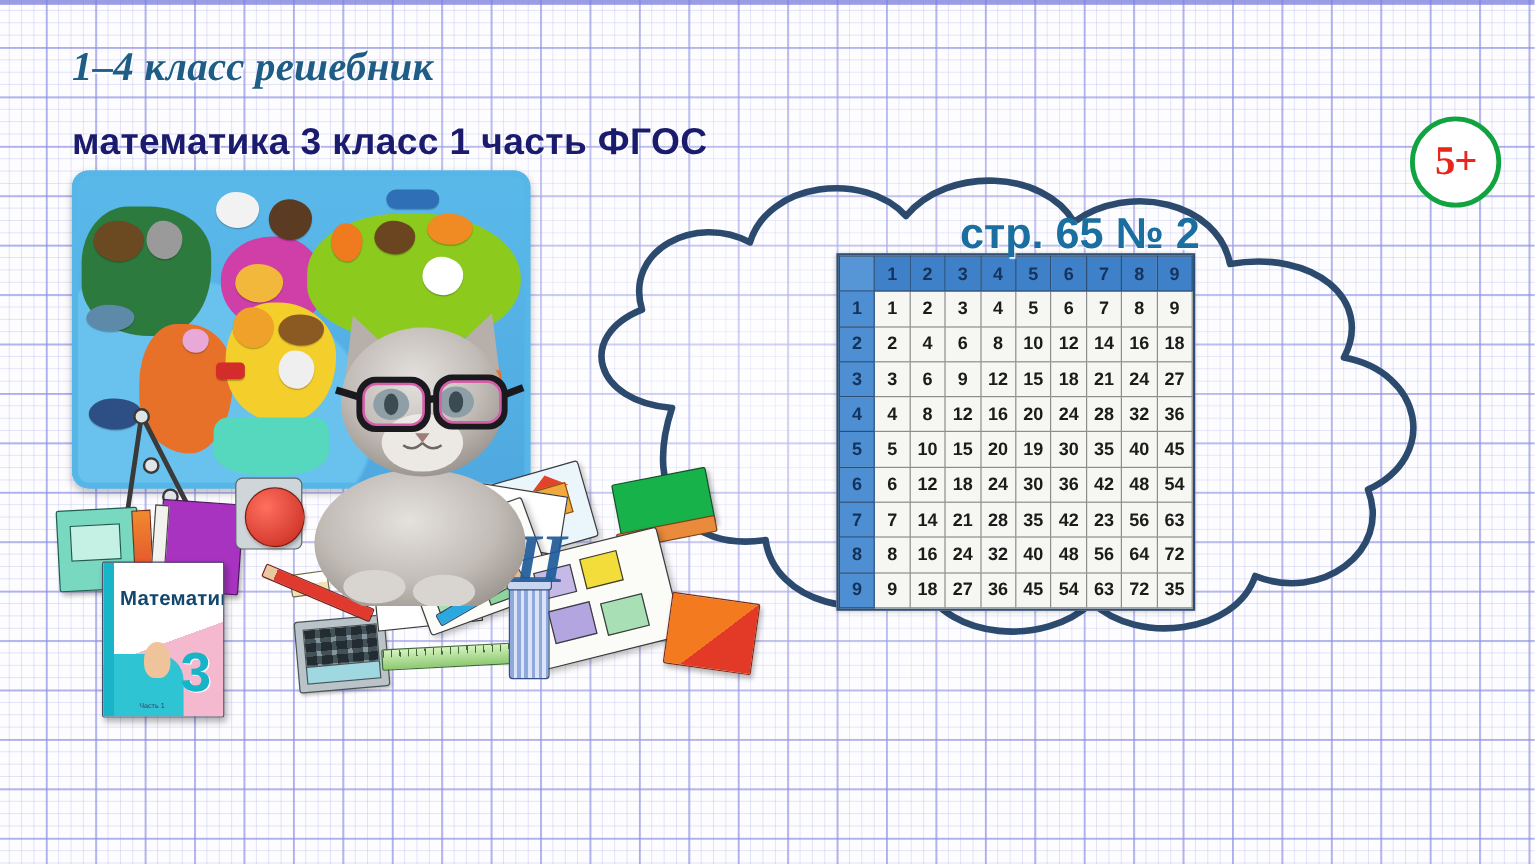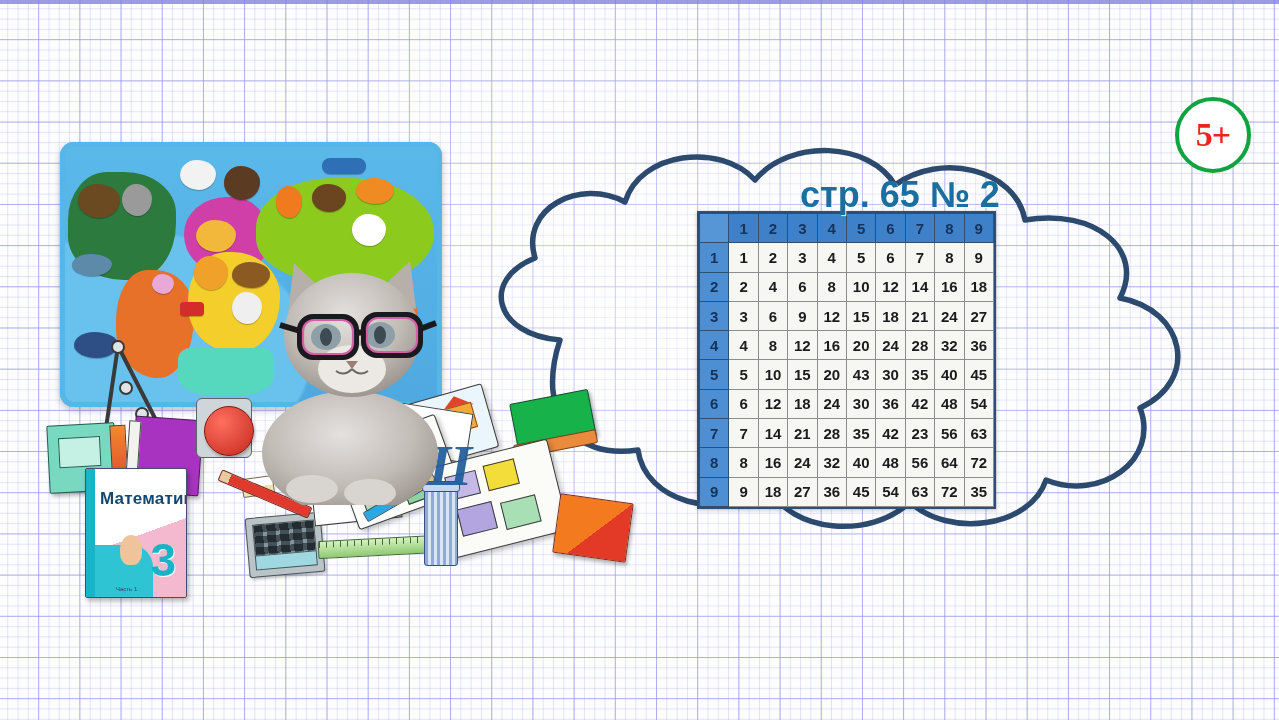--- a/index.html
+++ b/index.html
@@ -490,21 +490,21 @@
             <td>28</td>
             <td>32</td>
             <td>36</td>
           </tr>
           <tr>
             <td class="rh">5</td>
             <td>5</td>
             <td>10</td>
             <td>15</td>
             <td>20</td>
-            <td>43</td>
+            <td>19</td>
             <td>30</td>
             <td>35</td>
             <td>40</td>
             <td>45</td>
           </tr>
           <tr>
             <td class="rh">6</td>
             <td>6</td>
             <td>12</td>
             <td>18</td>
@@ -548,20 +548,22 @@
             <td>45</td>
             <td>54</td>
             <td>63</td>
             <td>72</td>
             <td>35</td>
           </tr>
         </tbody>
     </table>
   </div>
 
+  <div id="h-line1">1–4 класс решебник</div>
+  <div id="h-line2">математика 3 класс 1 часть ФГОС</div>
   <div id="h-page">стр. 65 № 2</div>
 
   <div id="age-badge">
     <span>5+</span>
   </div>
 
 
 </div>
 
 </body></html>

